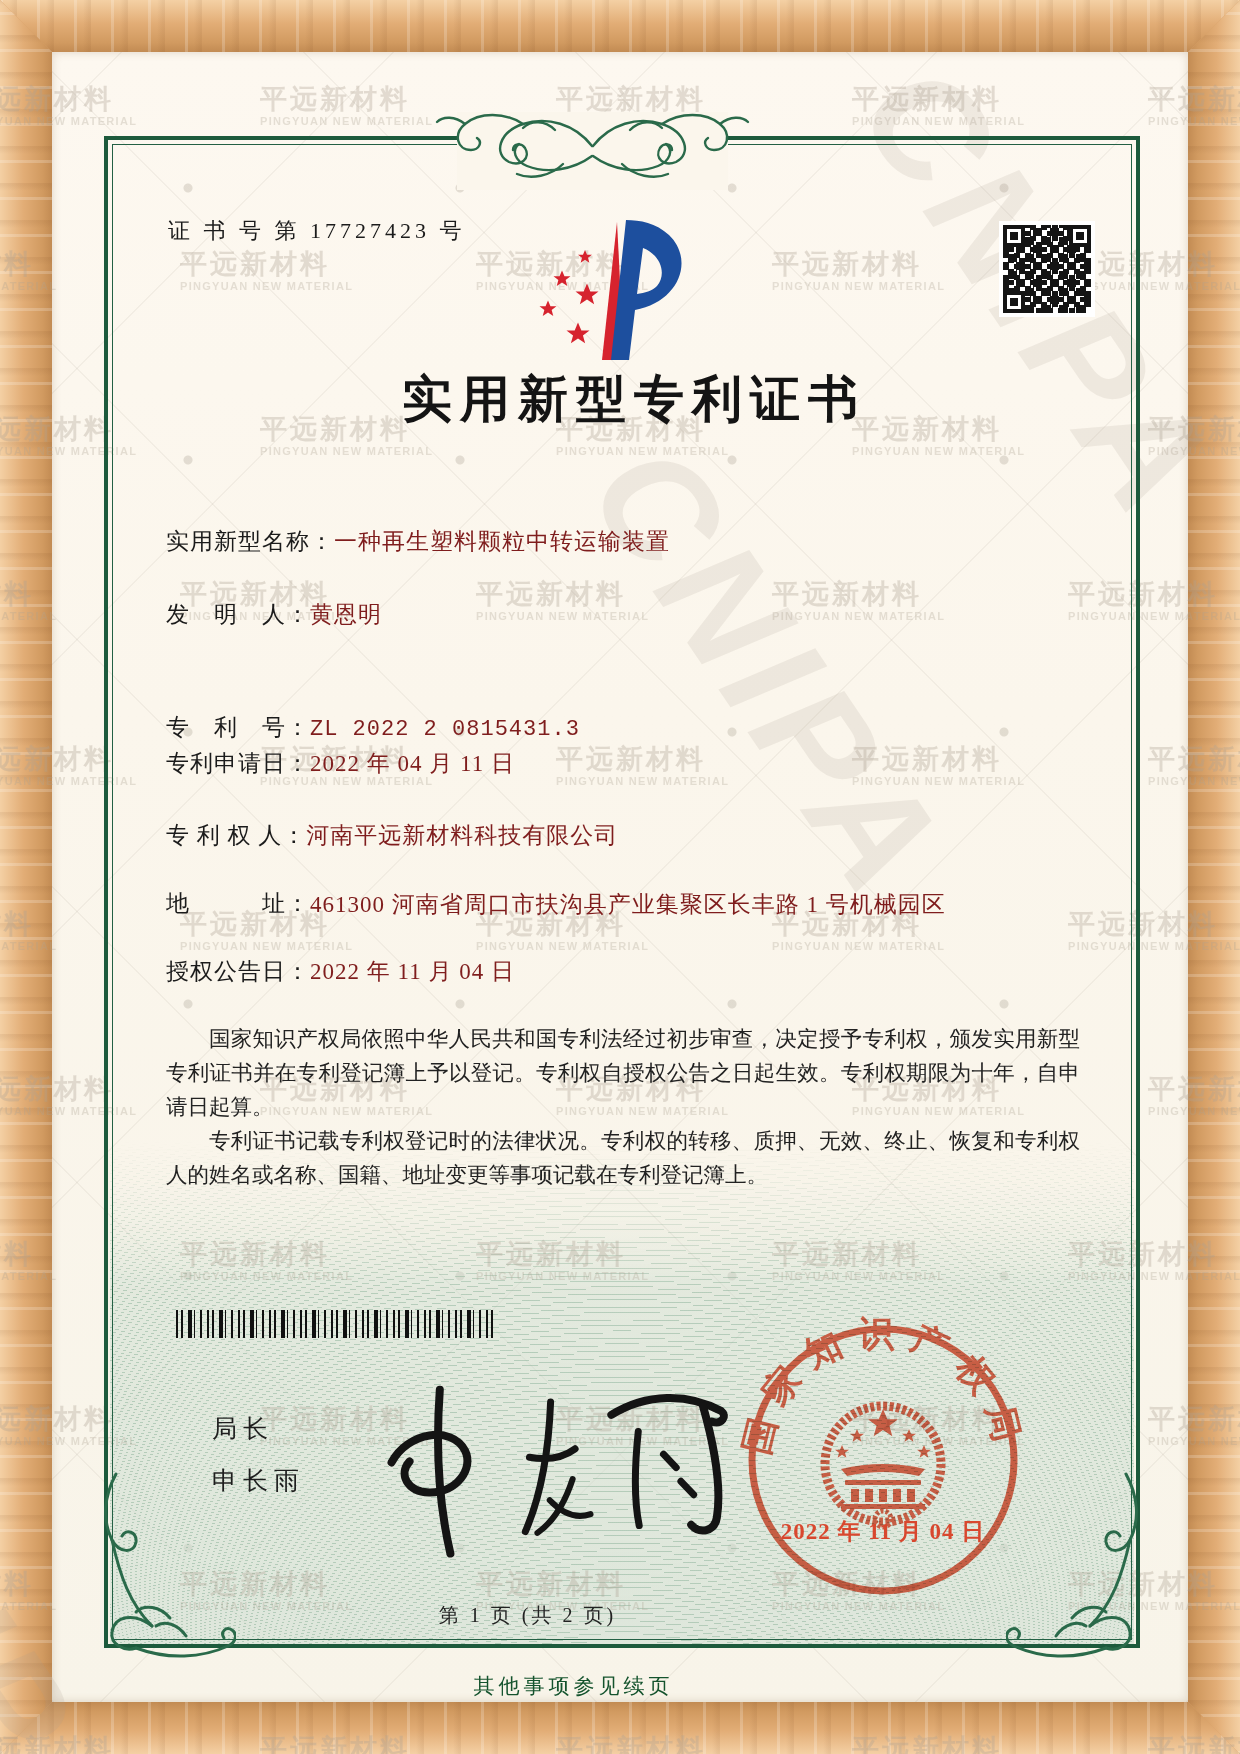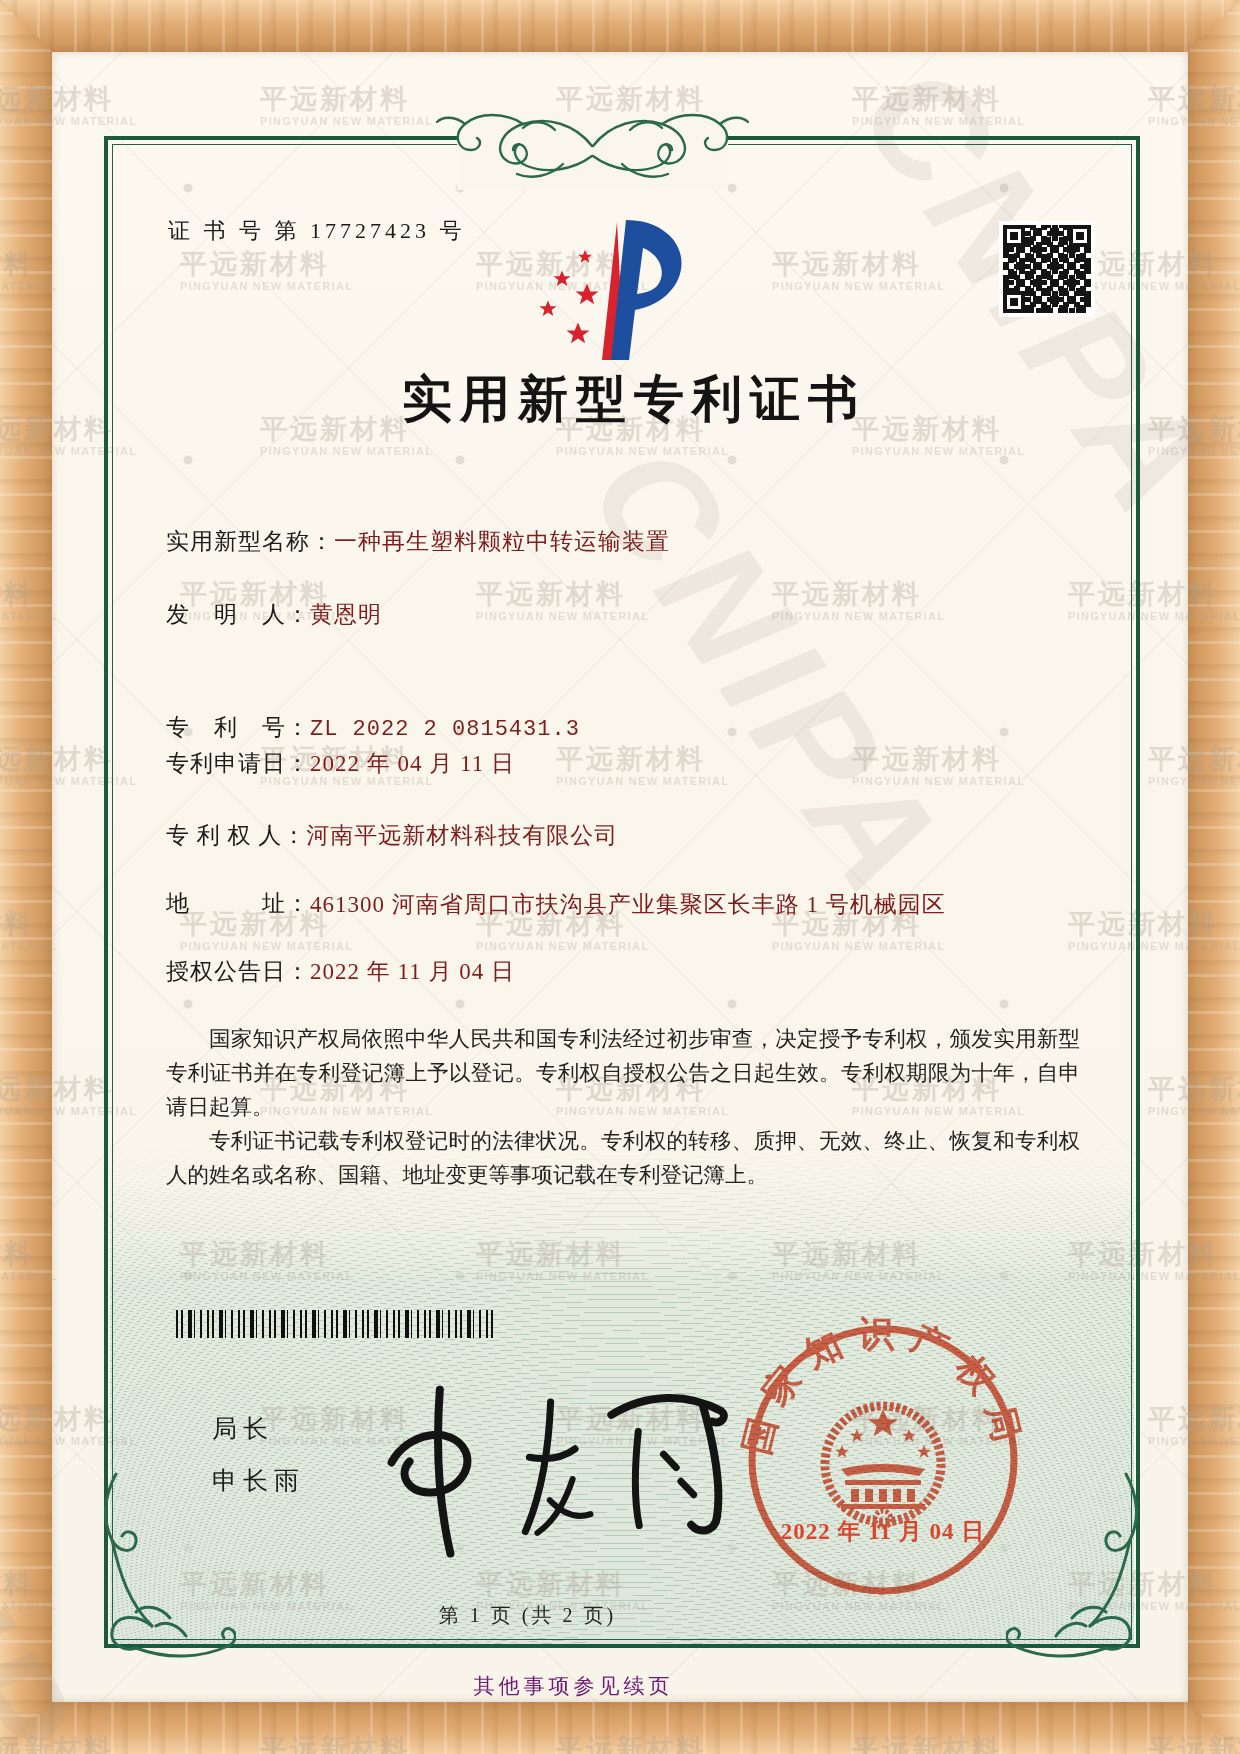--- a/index.html
+++ b/index.html
@@ -93,21 +93,21 @@
   .officer{left:176px;font-family:"Liberation Sans",sans-serif;font-size:25px;
      letter-spacing:6px;color:#1e1e1e;margin-left:36px;}
   .officer-title{top:1412px;} .officer-name{top:1464px;}
   .signature{position:absolute;left:358px;top:1362px;z-index:7;}
   .seal{position:absolute;left:733px;top:1312px;z-index:7;mix-blend-mode:multiply;opacity:.92;}
   .seal-date{left:753px;top:1516px;width:260px;text-align:center;z-index:8;
      font-size:23px;font-weight:700;letter-spacing:1px;color:#d8472e;}
   .page-num{left:104px;top:1602px;width:847px;text-align:center;font-size:20px;
      letter-spacing:3px;color:#222;}
   .note{left:0;top:1672px;width:1147px;text-align:center;font-size:21px;
-     letter-spacing:4px;color:#701a75;}
+     letter-spacing:4px;color:#14532d;}
 </style>
 </head>
 <body>
 
 <div class="page">
 
   <div class="paper"></div>
   <div class="wood wood-top"></div>
   <div class="wood v wood-left"></div>
   <div class="wood v wood-right"></div>

